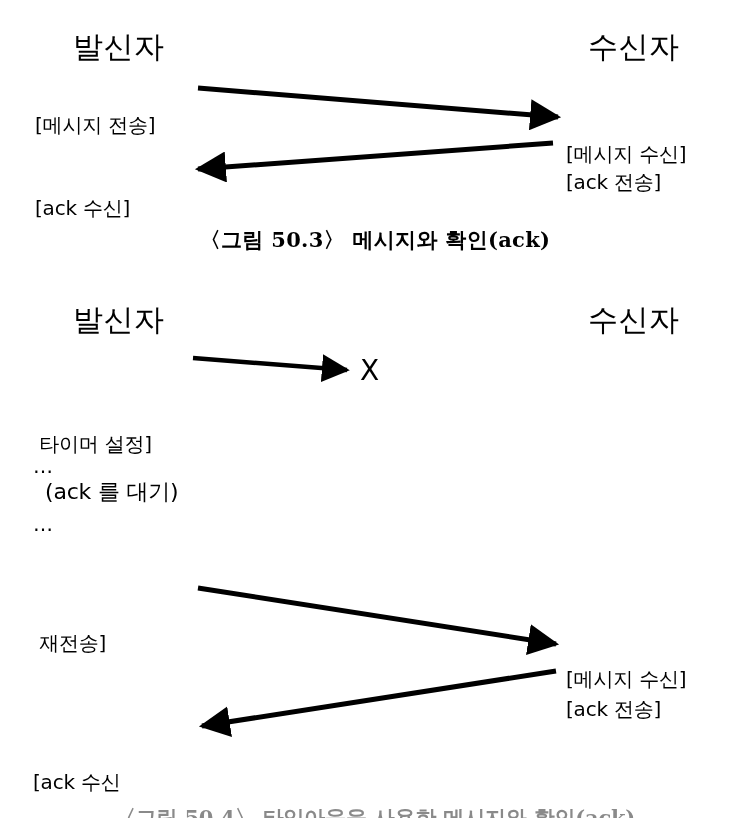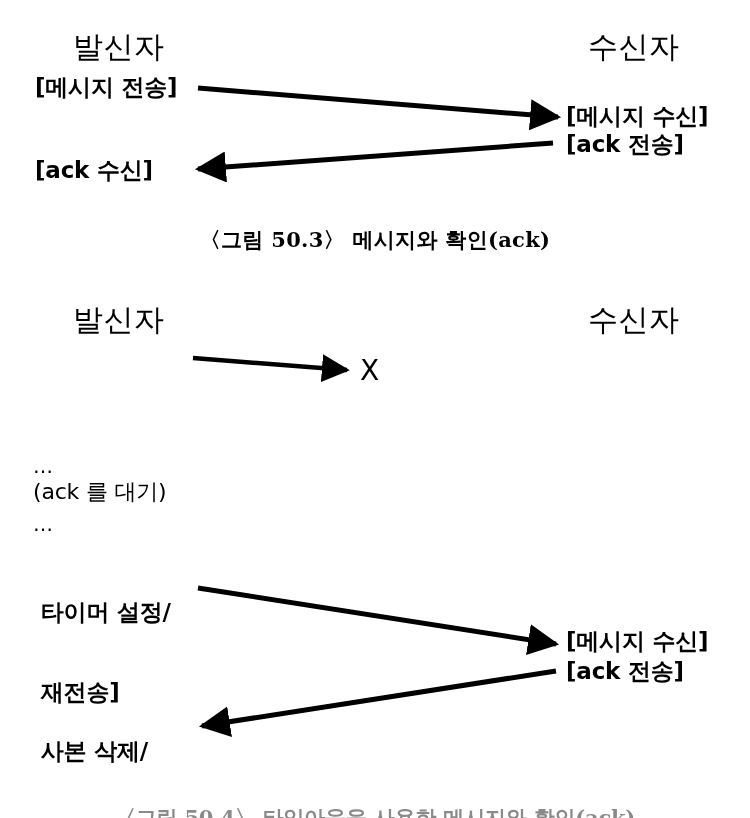--- a/index.html
+++ b/index.html
@@ -44,31 +44,33 @@
 
   
   .role-header {
     font-size: 30px;
     font-weight: 400;
     letter-spacing: 0.5px;
   }
 
   
   .action {
-    font-size: 23px;
-    font-weight: 700;
+    font-size: 20px;
+    font-weight: 400;
+    margin-top: 40px;
   }
 
   .action .indent {
     display: block;
   }
 
   
   .note {
     font-size: 22px;
+    margin-left: 12px;
   }
   .ellipsis {
     font-size: 20px;
     letter-spacing: 1px;
   }
 
   
   .loss-x {
     font-size: 28px;
     font-weight: 400;
@@ -134,39 +136,40 @@
 
   <div class="txt action" style="left:35px; top:157px;text-align:right;">[ack 수신]</div>
 
   <div class="txt caption" style="top:228px;">〈그림 50.3〉 메시지와 확인(ack)</div>
 
   <div class="txt role-header" style="left:73px; top:303px;">발신자</div>
 
   <div class="txt role-header" style="left:588px; top:303px;">수신자</div>
 
   <div class="txt action" style="left:33px; top:347px;">
+    <span class="indent"> 타이머 설정]</span>
   </div>
 
   <div class="txt loss-x" style="left:360px; top:355px;">X</div>
 
   <div class="txt ellipsis" style="left:33px; top:455px;">…</div>
 
   <div class="txt note" style="left:33px; top:479px;">(ack 를 대기)</div>
 
   <div class="txt ellipsis" style="left:33px; top:513px;">…</div>
 
   <div class="txt action" style="left:33px; top:546px;">
-    <span class="indent"> 타이머 설정/</span>
     <span class="indent"> 재전송]</span>
   </div>
 
   <div class="txt action" style="left:566px; top:628px;">[메시지 수신]</div>
 
   <div class="txt action" style="left:566px; top:658px;">[ack 전송]</div>
 
   <div class="txt action" style="left:33px; top:685px;">
+    <span class="indent">[ack 수신</span>
     <span class="indent"> 사본 삭제/</span>
     
   </div>
 
   <div class="txt caption-clipped" style="top:806px;">〈그림 50.4〉 타임아웃을 사용한 메시지와 확인(ack)</div>
 
 </div>
 
 </body></html>

